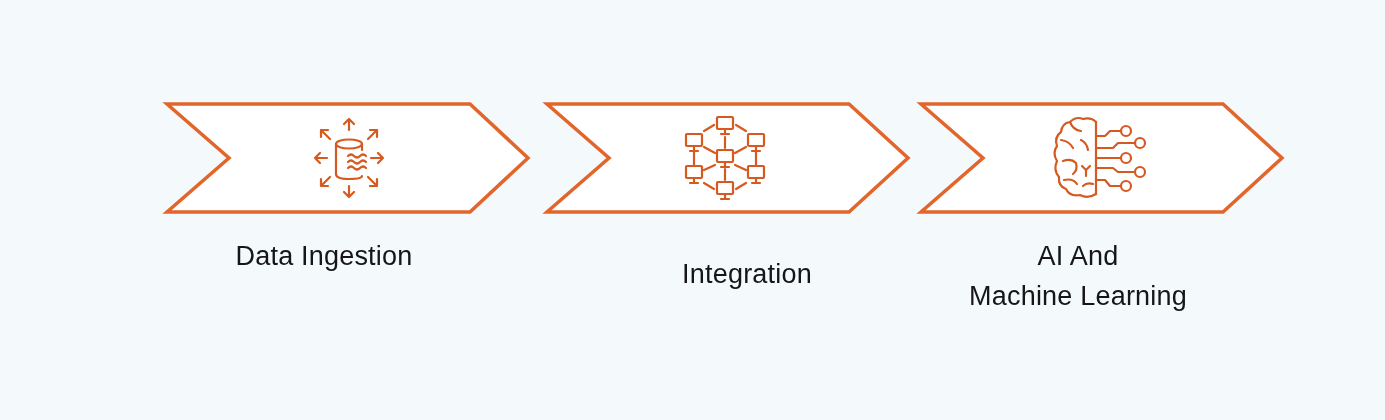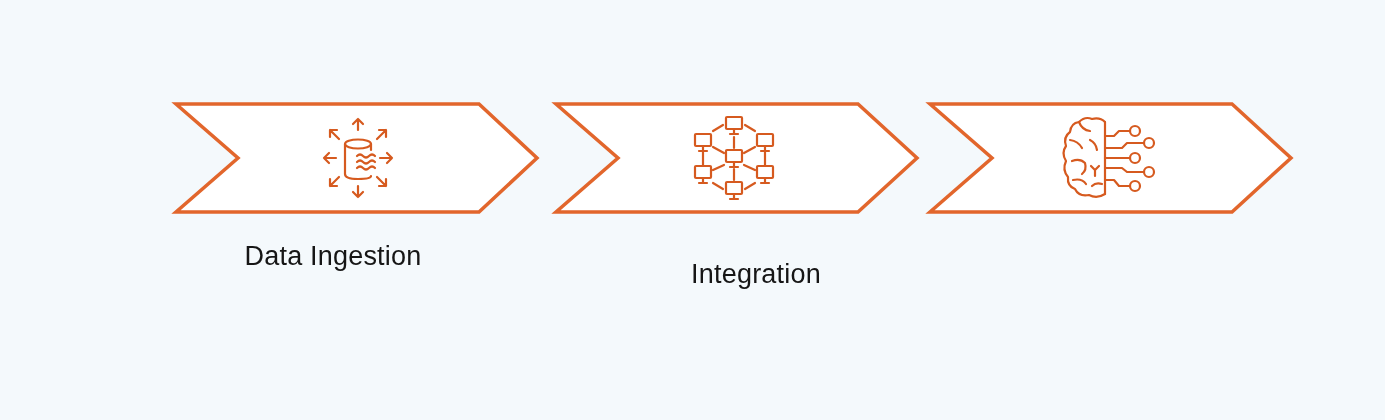--- a/index.html
+++ b/index.html
@@ -9,21 +9,21 @@
   }
   body {
     width: 1385px;
     height: 420px;
     position: relative;
     overflow: hidden;
     font-family: "Liberation Sans", "DejaVu Sans", sans-serif;
   }
   .canvas {
     position: absolute;
-    left: 17px; top: 0;
+    left: 8px; top: 0;
     width: 1113px; height: 420px; padding-left: 25px;
   }
   .label {
     position: absolute;
     text-align: center;
     color: #161616;
     font-size: 27px;
     line-height: 40px;
     font-weight: 500;
     letter-spacing: 0.2px;
@@ -149,13 +149,17 @@
   </svg>
 
   <div class="label" style="left:316px; top:236px;">
     <span>Data Ingestion</span>
   </div>
 
   <div class="label" style="left:692px; top:254px;margin-left:47px;">
     <span>Integration</span>
   </div>
 
+  <div class="label" style="left:1070px; top:236px;">
+    <span>AI And</span>
+    <span>Machine Learning</span>
+  </div>
 </div>
 
 </body></html>

